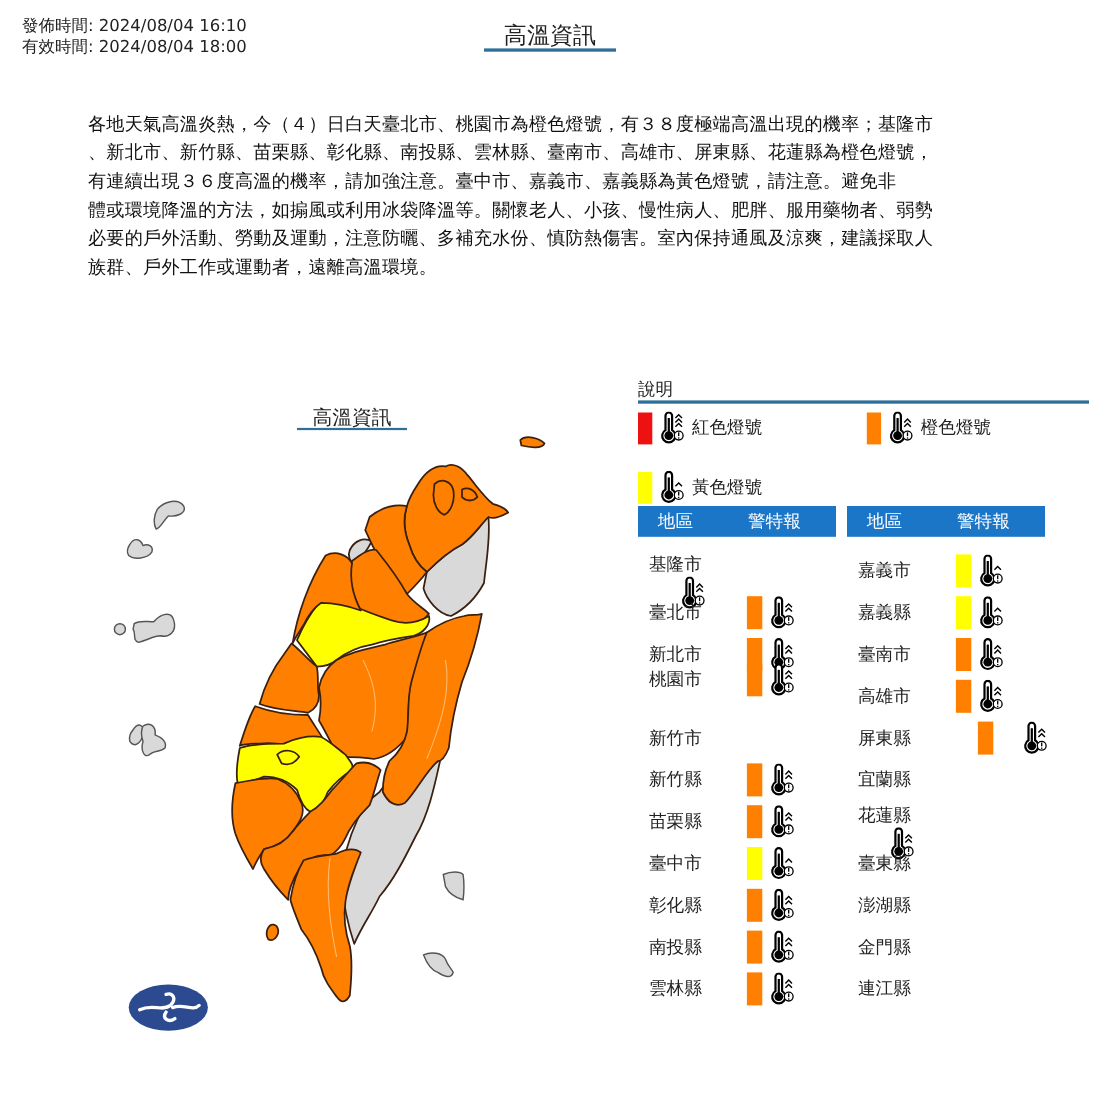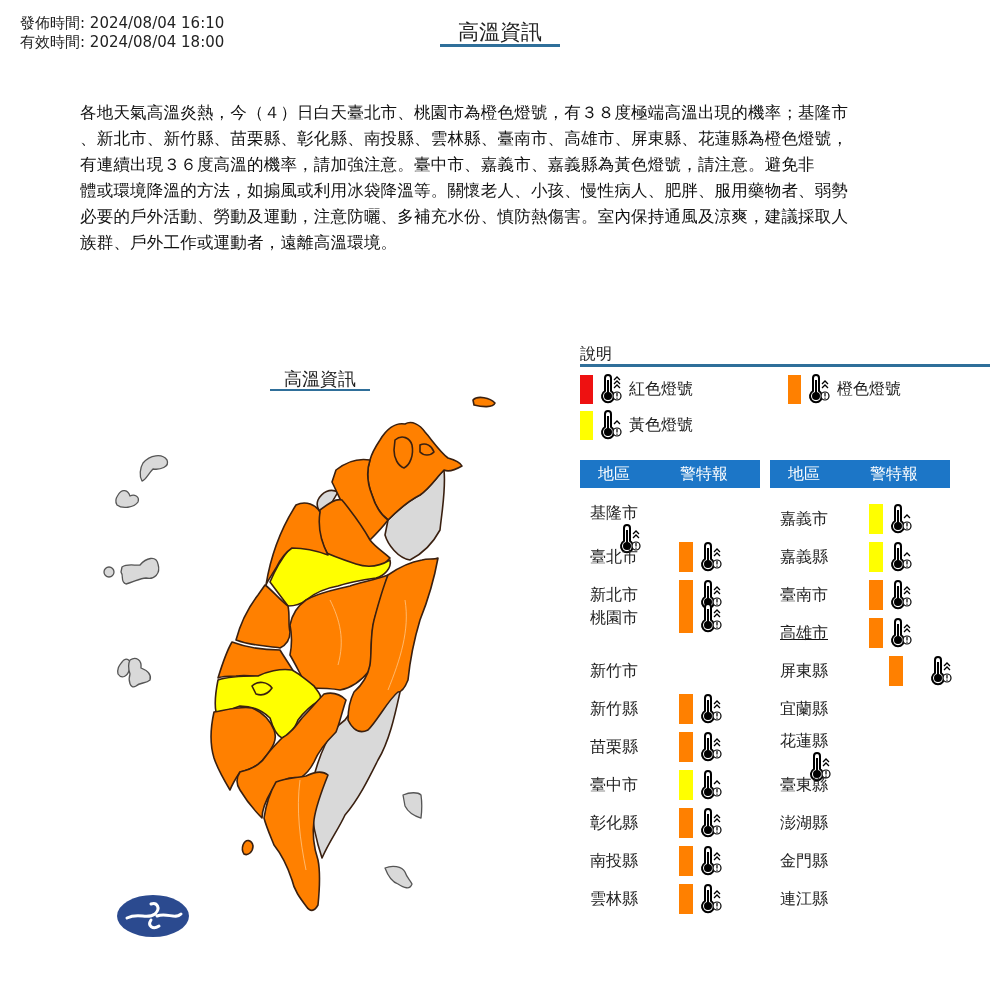--- a/index.html
+++ b/index.html
@@ -132,21 +132,21 @@
     <circle cx="9" cy="22" r="4" fill="#000"></circle>
       <rect x="8" y="6" width="2" height="14" fill="#000"></rect>
     <path d="M15 10 l3 -3 l3 3 M15 14 l3 -3 l3 3" stroke="#000" stroke-width="1.3" fill="none"></path>
     <circle cx="18" cy="22" r="4" fill="#fff" stroke="#000" stroke-width="1.2"></circle>
       <rect x="17.4" y="19" width="1.2" height="3.5" fill="#000"></rect>
       <rect x="17.4" y="23.6" width="1.2" height="1.2" fill="#000"></rect>
   </svg>
   <span class="leg-label">橙色燈號</span>
 </div>
 
-<div class="abs leg-item" style="left:580px;top:410px;">
+<div class="abs leg-item" style="left:580px;top:428px;">
   <div class="leg-box" style="background:#ffff00"></div>
   <svg class="icon" viewBox="0 0 24 30">
     <path d="M6 4 a3 3 0 0 1 6 0 v13 a6 6 0 1 1 -6 0z" fill="#fff" stroke="#000" stroke-width="2"></path>
     <circle cx="9" cy="22" r="4" fill="#000"></circle>
       <rect x="8" y="6" width="2" height="14" fill="#000"></rect>
     <path d="M15 14 l3 -3 l3 3" stroke="#000" stroke-width="1.3" fill="none"></path>
     <circle cx="18" cy="22" r="4" fill="#fff" stroke="#000" stroke-width="1.2"></circle>
       <rect x="17.4" y="19" width="1.2" height="3.5" fill="#000"></rect>
       <rect x="17.4" y="23.6" width="1.2" height="1.2" fill="#000"></rect>
   </svg>
@@ -354,21 +354,21 @@
       <path d="M6 4 a3 3 0 0 1 6 0 v13 a6 6 0 1 1 -6 0z" fill="#fff" stroke="#000" stroke-width="2"></path>
       <circle cx="9" cy="22" r="4" fill="#000"></circle>
           <rect x="8" y="6" width="2" height="14" fill="#000"></rect>
       <path d="M15 10 l3 -3 l3 3 M15 14 l3 -3 l3 3 " stroke="#000" stroke-width="1.3" fill="none"></path>
       <circle cx="18" cy="22" r="4" fill="#fff" stroke="#000" stroke-width="1.2"></circle>
           <rect x="17.4" y="19" width="1.2" height="3.5" fill="#000"></rect>
           <rect x="17.4" y="23.6" width="1.2" height="1.2" fill="#000"></rect>
     </svg>
       </span>
     </div>
-    <div class="row" style="left: 770px; top: 617px; text-decoration: underline;">
+    <div class="row" style="left: 770px; top: 617px;">
       <span class="name">高雄市</span>
       <span class="box" style="background: rgb(255, 128, 0);"></span>
       <span style="display: inline-flex;">
         <svg class="icon" viewBox="0 0 24 30">
       <path d="M6 4 a3 3 0 0 1 6 0 v13 a6 6 0 1 1 -6 0z" fill="#fff" stroke="#000" stroke-width="2"></path>
       <circle cx="9" cy="22" r="4" fill="#000"></circle>
           <rect x="8" y="6" width="2" height="14" fill="#000"></rect>
       <path d="M15 10 l3 -3 l3 3 M15 14 l3 -3 l3 3 " stroke="#000" stroke-width="1.3" fill="none"></path>
       <circle cx="18" cy="22" r="4" fill="#fff" stroke="#000" stroke-width="1.2"></circle>
           <rect x="17.4" y="19" width="1.2" height="3.5" fill="#000"></rect>

